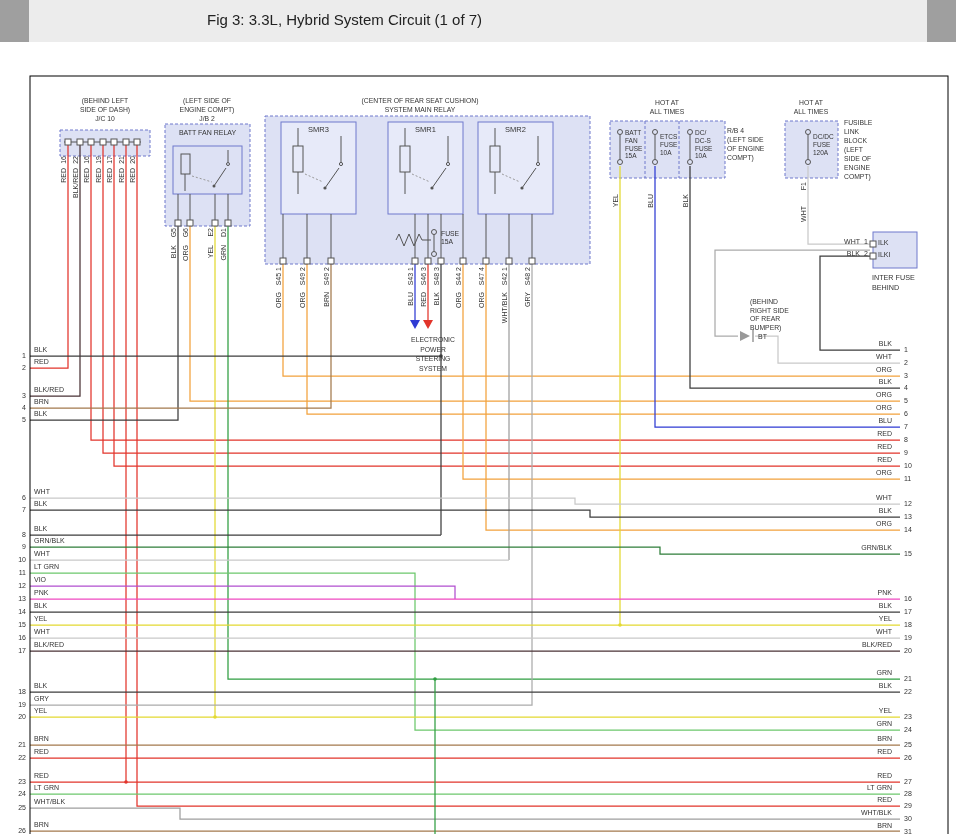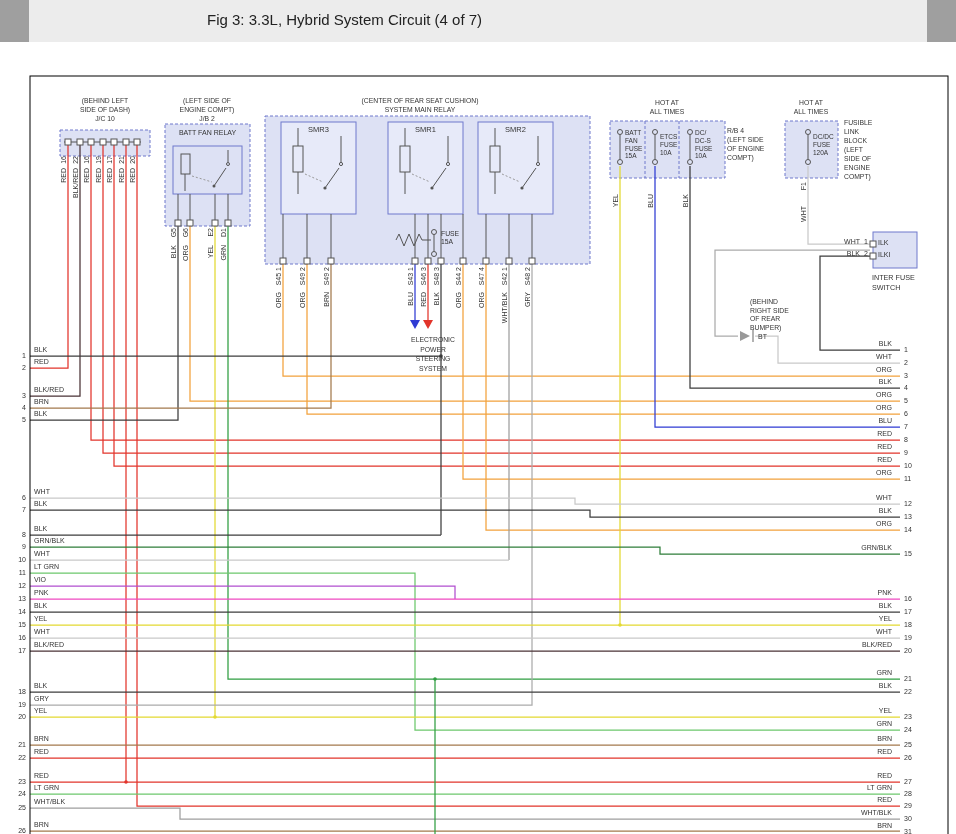--- a/index.html
+++ b/index.html
@@ -17,21 +17,21 @@
   .pin-num{position:absolute;font-size:7px;color:#333;white-space:nowrap;}
   .pin-label{position:absolute;font-size:7px;color:#333;white-space:nowrap;}
 </style>
 </head>
 <body>
 
 <div class="page">
   <div class="header">
     <div class="corner left"></div>
     <div class="corner right"></div>
-    <div class="title">Fig 3: 3.3L, Hybrid System Circuit (4 of 7)</div>
+    <div class="title">Fig 3: 3.3L, Hybrid System Circuit (1 of 7)</div>
   </div>
   <div class="canvas" id="canvas">
     <svg id="diagram-svg" width="956" height="792" viewBox="0 42 956 792">
         <rect x="60" y="114" width="90" height="26" fill="#dde1f4" stroke="#6f79cc" stroke-width="1" stroke-dasharray="3,2"></rect>
         <rect x="165" y="108" width="85" height="102" fill="#dde1f4" stroke="#6f79cc" stroke-width="1" stroke-dasharray="3,2"></rect>
         <rect x="173" y="130" width="69" height="48" fill="none" stroke="#6f79cc" stroke-width="1"></rect>
         <rect x="265" y="100" width="325" height="148" fill="#dde1f4" stroke="#6f79cc" stroke-width="1" stroke-dasharray="3,2"></rect>
         <rect x="281" y="106" width="75" height="92" fill="#e7eaf9" stroke="#6f79cc" stroke-width="1"></rect>
         <rect x="388" y="106" width="75" height="92" fill="#e7eaf9" stroke="#6f79cc" stroke-width="1"></rect>
         <rect x="478" y="106" width="75" height="92" fill="#e7eaf9" stroke="#6f79cc" stroke-width="1"></rect>
@@ -275,21 +275,21 @@
         <div>1</div>
       </div>
       <div class="note" style="left: 838px; top: 191px; width: 22px; text-align: right; font-size: 7px;">
         <div>BLK</div>
       </div>
       <div class="note" style="left: 864px; top: 191px; width: 8px; text-align: left; font-size: 7px;">
         <div>2</div>
       </div>
       <div class="note" style="left: 872px; top: 215px; width: 54px; text-align: left; font-size: 7.2px; line-height: 9.5px;">
         <div>INTER FUSE</div>
-        <div>SWITCH</div>
+        <div>BEHIND</div>
       </div>
       <div class="note" style="left: 394px; top: 277px; width: 78px; text-align: center; font-size: 6.8px; line-height: 9.5px;">
         <div>ELECTRONIC</div>
         <div>POWER</div>
         <div>STEERING</div>
         <div>SYSTEM</div>
       </div>
       <div class="note" style="left: 750px; top: 240px; width: 58px; text-align: left; font-size: 6.8px; line-height: 8.5px;">
         <div>(BEHIND</div>
         <div>RIGHT SIDE</div>

